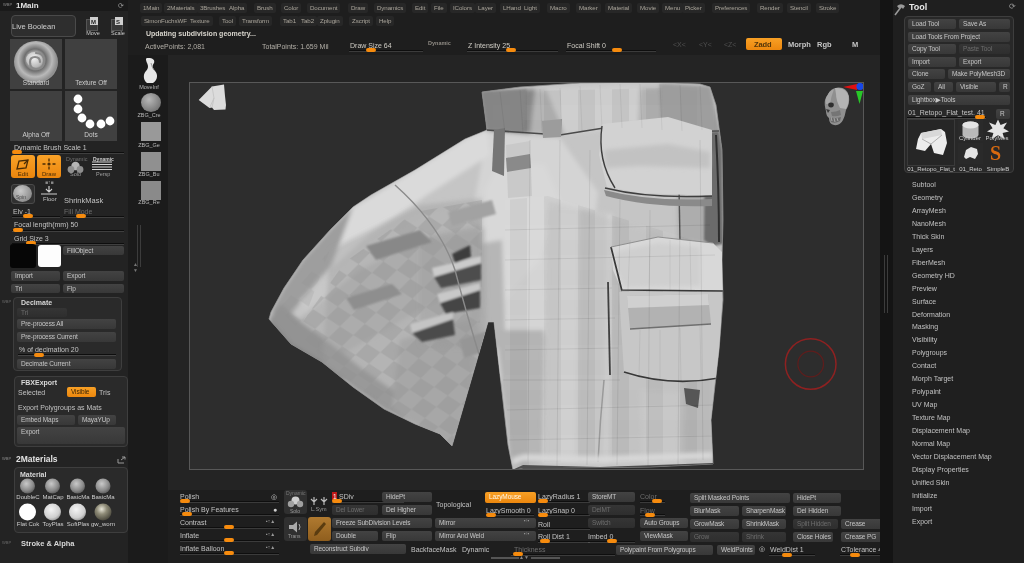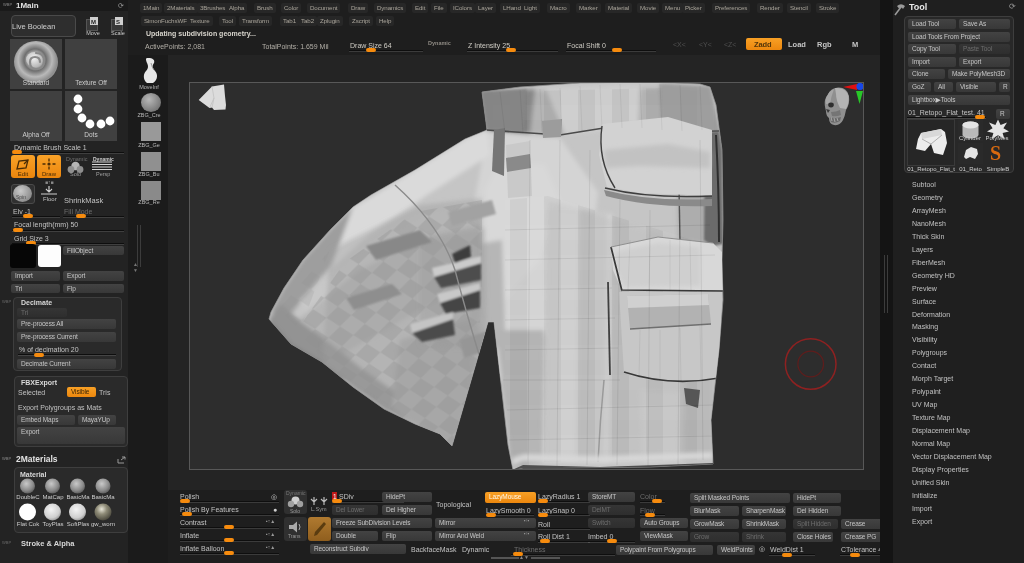--- a/index.html
+++ b/index.html
@@ -261,21 +261,21 @@
 <div class="t" style="left:468px;top:42px;color:#cfccc4;">Z Intensity 25</div>
 <div class="track" style="left:467px;top:50px;width:91px;"></div>
 <div class="knob" style="left:506px;top:48px;"></div>
 <div class="t" style="left:567px;top:42px;color:#cfccc4;">Focal Shift 0</div>
 <div class="track" style="left:566px;top:50px;width:90px;"></div>
 <div class="knob" style="left:612px;top:48px;"></div>
 <div class="t" style="left:673px;top:41px;color:#4f4f4f;">&lt;X&lt;</div>
 <div class="t" style="left:699px;top:41px;color:#4f4f4f;">&lt;Y&lt;</div>
 <div class="t" style="left:724px;top:41px;color:#4f4f4f;">&lt;Z&lt;</div>
 <div class="btn orange" style="left:746px;top:38px;width:36px;height:12px;padding-top:3px;padding-left:8px;font-size:7.5px;font-weight:bold;color:#53350a;">Zadd</div>
-<div class="t" style="left:788px;top:41px;color:#c6c6c6;font-size:7.5px;font-weight:bold;">Load</div>
+<div class="t" style="left:788px;top:41px;color:#c6c6c6;font-size:7.5px;font-weight:bold;">Morph</div>
 <div class="t" style="left:817px;top:41px;color:#c6c6c6;font-size:7.5px;font-weight:bold;">Rgb</div>
 <div class="t" style="left:852px;top:41px;color:#c6c6c6;font-size:7.5px;font-weight:bold;">M</div>
 
 <div class="abs" id="canvasarea" style="left:168px;top:55px;width:712px;height:435px;background:#242424;">
   <div class="abs" style="left:21px;top:27px;width:675px;height:388px;background:#2d2d2d;border:1px solid #585858;"></div>
   <svg class="abs" width="712" height="435" viewBox="168 55 712 435" style="left:0;top:0;">
     <defs>
       <clipPath id="docclip">
             <rect x="190" y="83" width="673" height="386"></rect>
           </clipPath>

